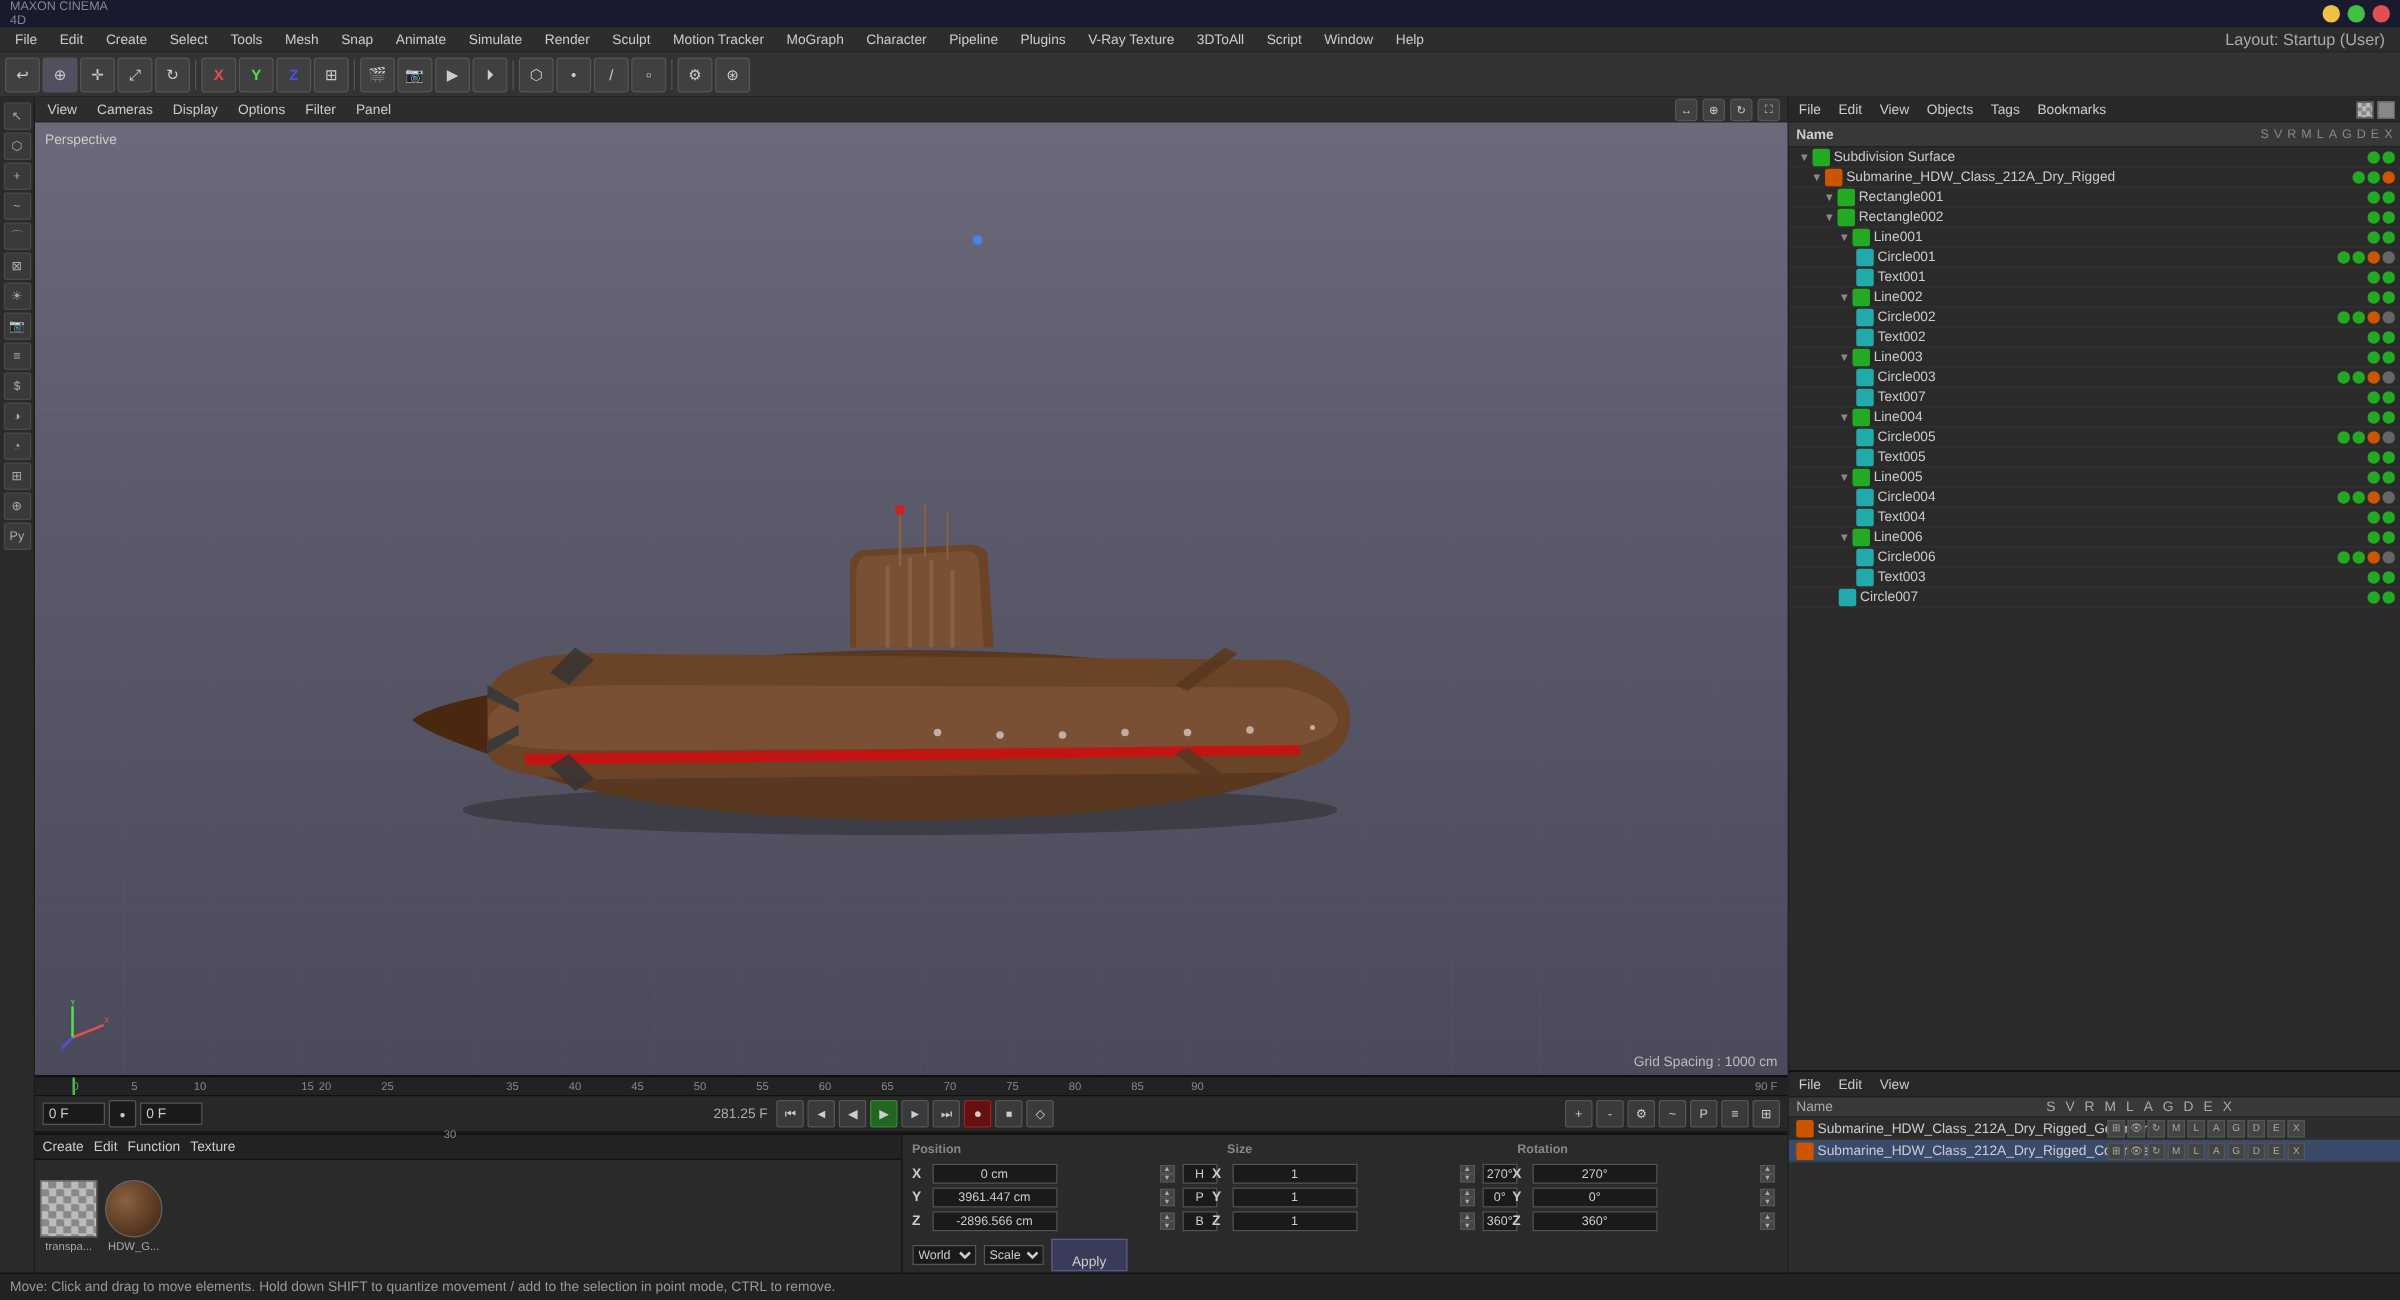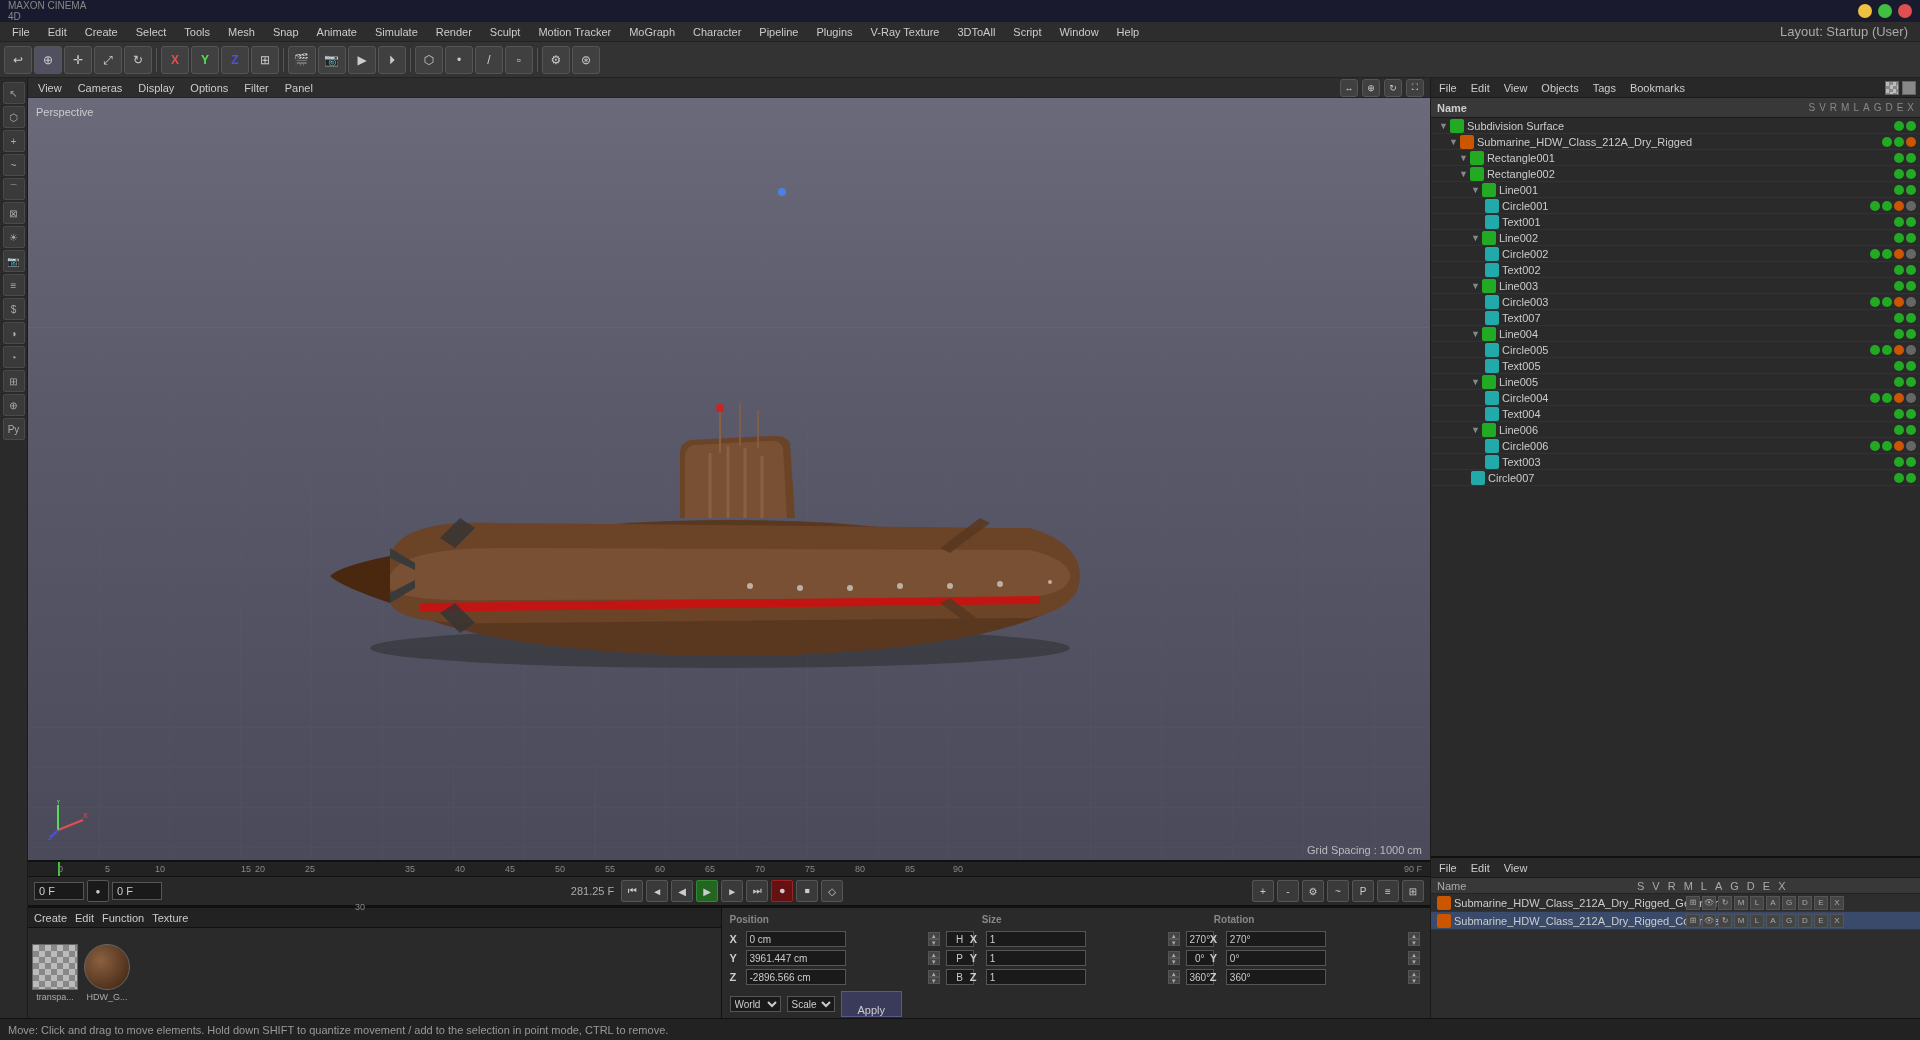--- a/index.html
+++ b/index.html
@@ -305,21 +305,21 @@
       display: flex;
       border-top: 2px solid #111;
     }
     #coord-panel {
       width: 760px;
       display: flex;
       flex-direction: column;
       padding: 4px 6px;
       gap: 4px;
     }
-    .cg-input { width: 100px; height: 16px; background: #1a1a1a; border: 1px solid #555; color: #ccc; font-size: 10px; padding: 0 3px; }
+    .cg-input { width: 100px; height: 16px; background: #1a1a1a; border: 1px solid #555; color: #ccc; font-size: 10px; padding: 0 3px; text-align: center; }
     .cg-step-btn { width: 12px; height: 7px; background: #444; border: 1px solid #555; cursor: pointer; font-size: 6px; color: #aaa; line-height: 7px; text-align: center; }
     .cg-small { width: 28px; height: 16px; background: #1a1a1a; border: 1px solid #555; color: #ccc; font-size: 10px; text-align: center; }
     .coord-select { height: 16px; background: #1a1a1a; border: 1px solid #555; color: #ccc; font-size: 10px; }
     .apply-btn { height: 18px; padding: 12px 16px; background: #3a3a5a; border: 1px solid #5a5a8a; color: #ccc; font-size: 11px; cursor: pointer; }
 
     #material-section {
       flex: 1;
       display: flex;
       flex-direction: column;
     }

